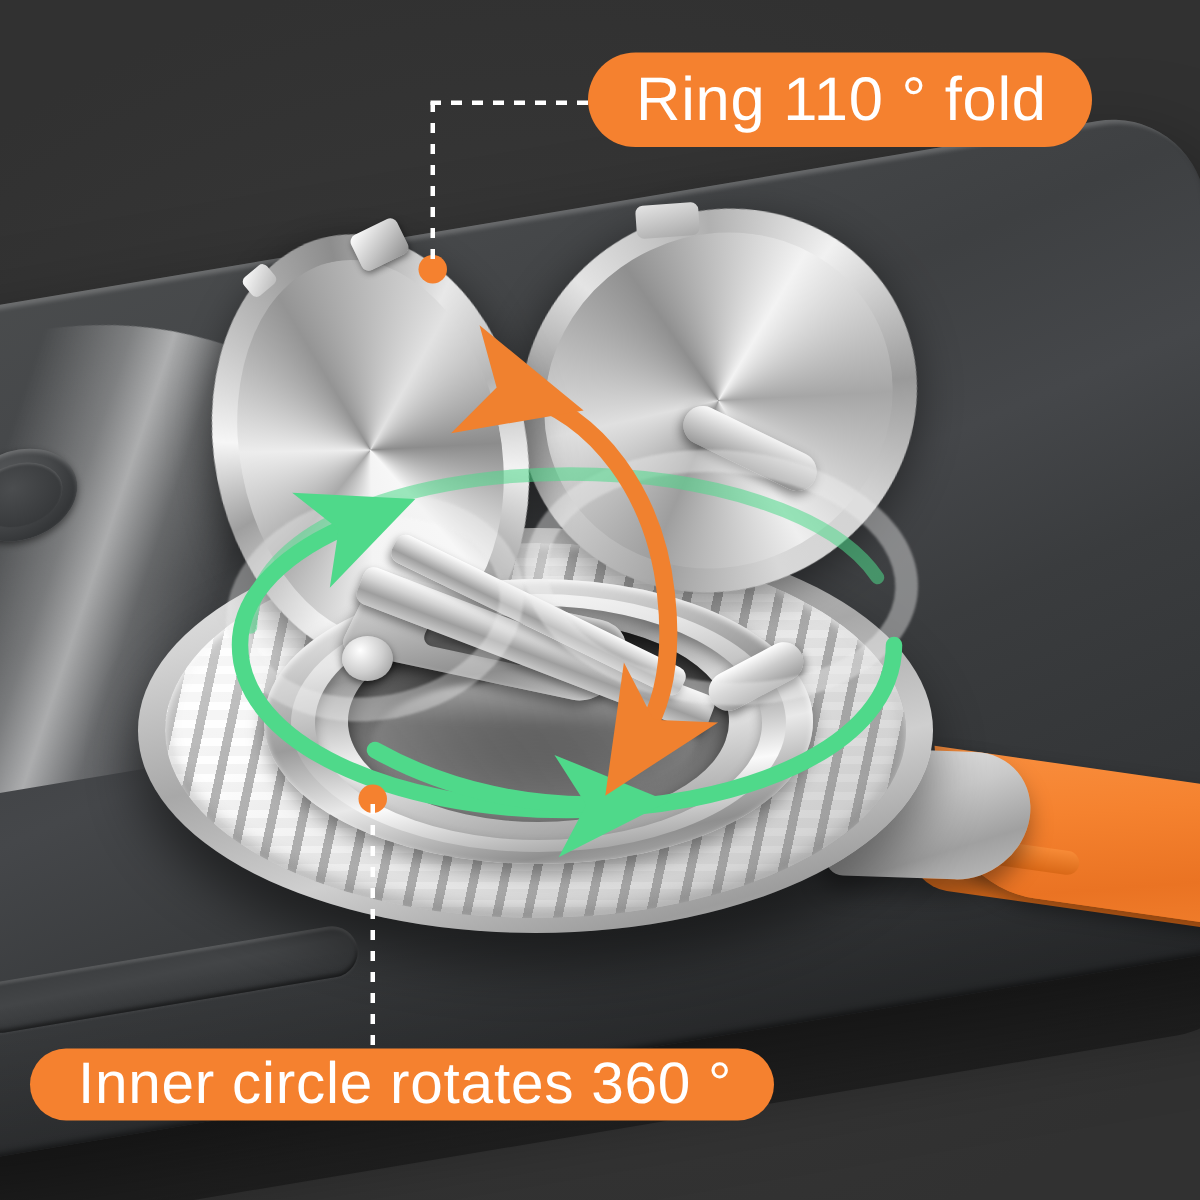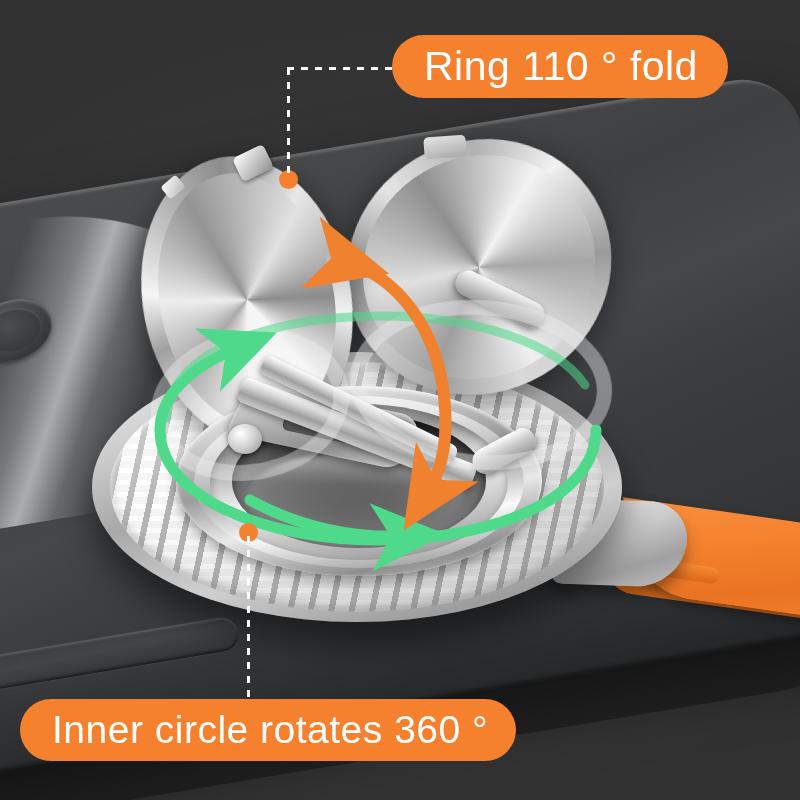--- a/index.html
+++ b/index.html
@@ -465,21 +465,21 @@
   .pill-top {
     left: 392px;
     top: 35px;
     height: 63px;
     padding: 0 30px 0 32px;
     font-size: 41px;
   }
   .pill-bottom {
     left: 20px;
     top: 699px;
-    height: 62px;
+    height: 48px;
     padding: 0 28px 0 32px;
     font-size: 39px;
   }
 
   
   .leader {
     position: absolute;
     background-image: repeating-linear-gradient(
       to var(--dir, right),
       #ffffff 0px, #ffffff 7px, transparent 7px, transparent 14px);

